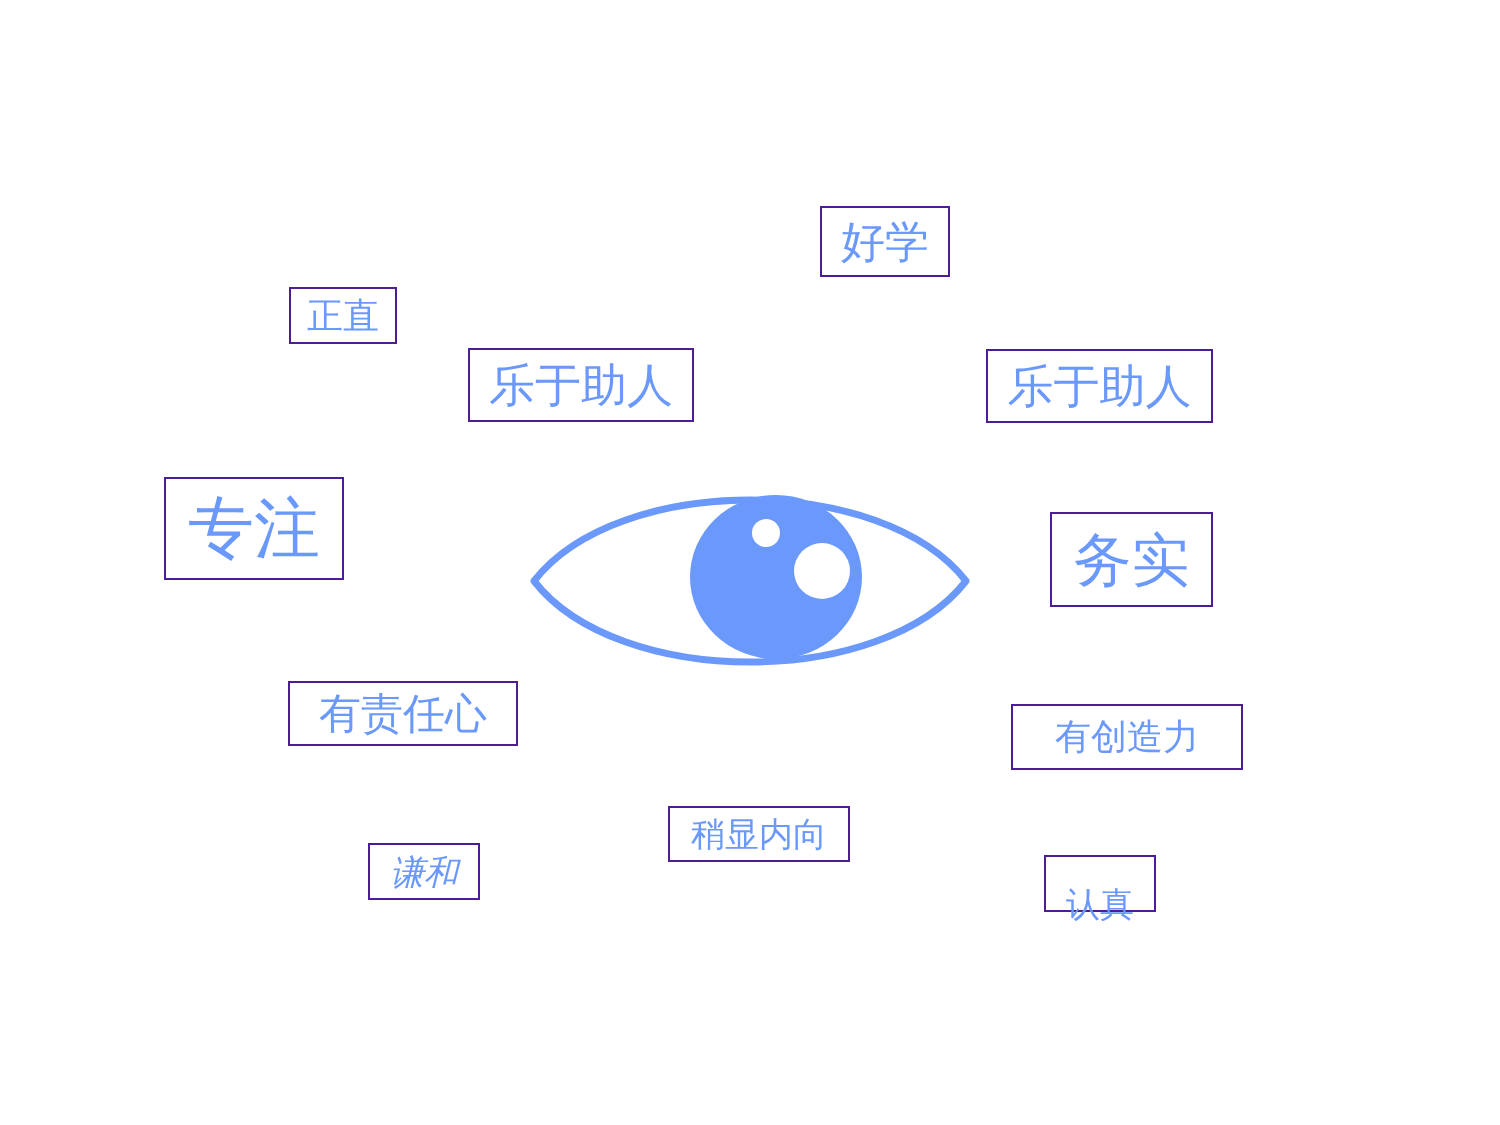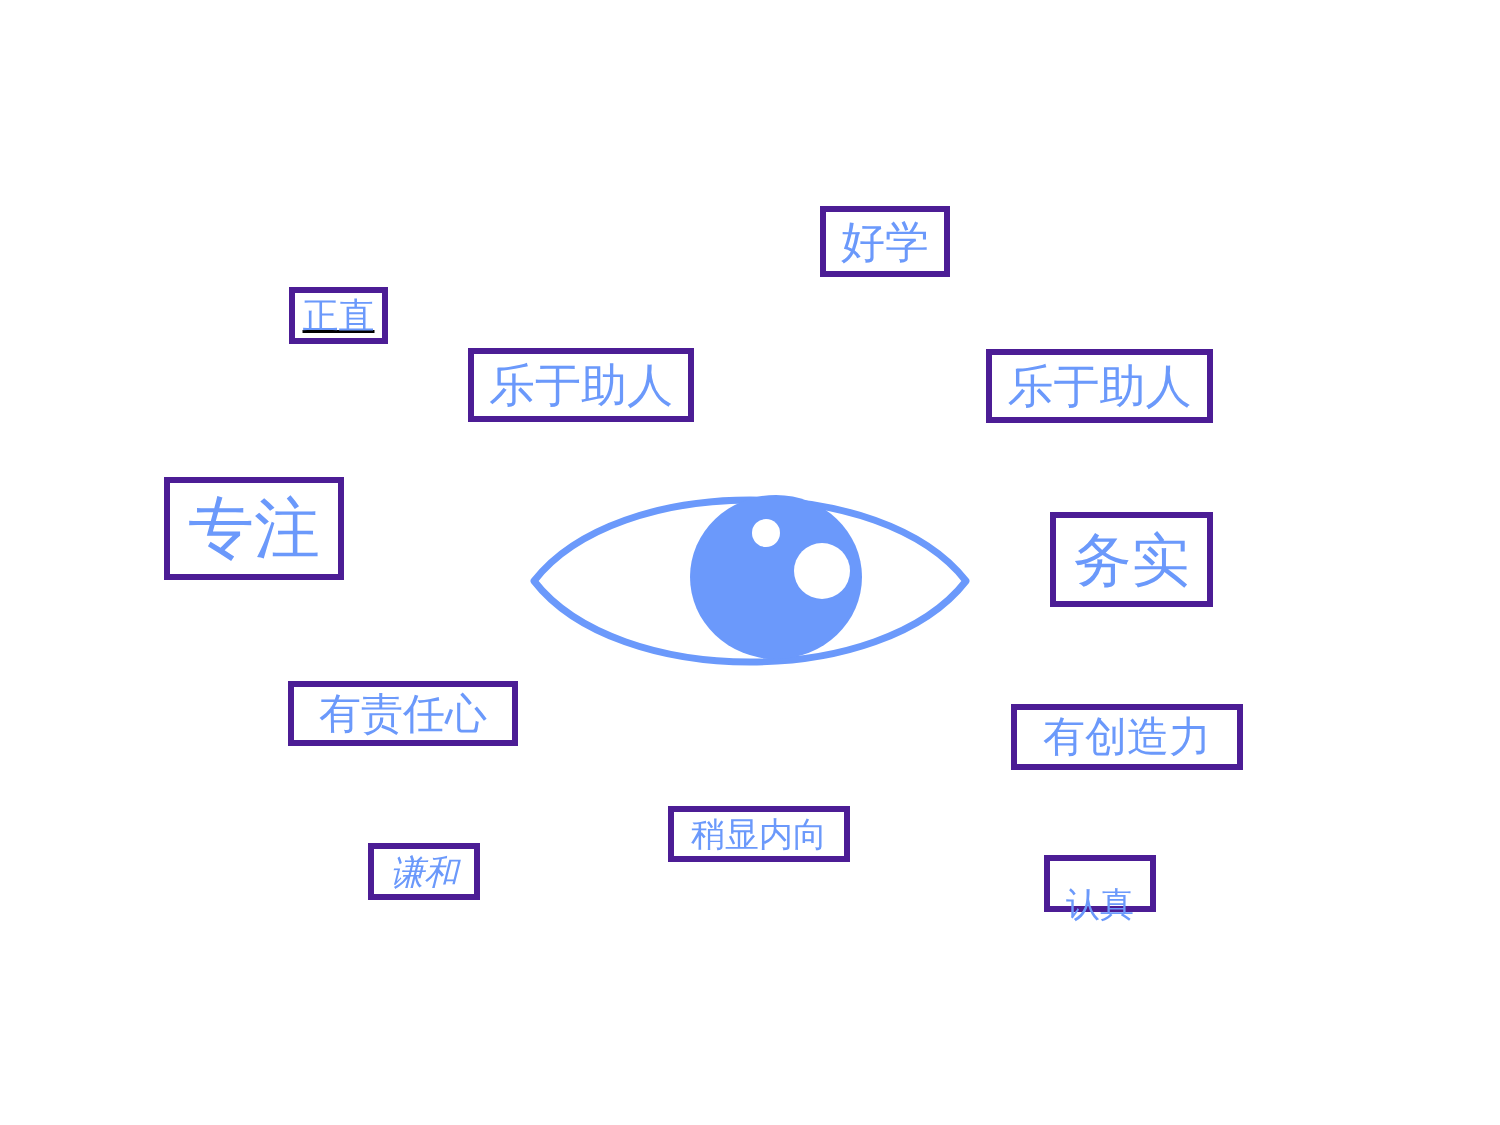--- a/index.html
+++ b/index.html
@@ -36,21 +36,21 @@
     line-height: 1;
     font-weight: 400;
     letter-spacing: 1px;
     white-space: nowrap;
     font-family: "DejaVu Sans", "Liberation Sans", sans-serif;
   }
   
   .trait-box {
     position: absolute;
     box-sizing: border-box;
-    border: 6px solid #4c1d95;
+    border: 2px solid #4c1d95;
     background: transparent;
     display: flex;
     align-items: center;
     justify-content: center;
   }
   .trait-label {
     color: #6b99fb;
     line-height: 1;
     white-space: nowrap;
     font-weight: 400;
@@ -81,40 +81,40 @@
       <circle cx="238" cy="78" r="14" fill="#ffffff"></circle>
 
       <circle cx="294" cy="116" r="28" fill="#ffffff"></circle>
     </svg>
   </div>
 
   <div id="trait-layer">
       <div class="trait-box" style="left: 820px; top: 206px; width: 130px; height: 71px;">
         <span class="trait-label" style="font-size: 44px;">好学</span>
       </div>
-      <div class="trait-box" style="left: 289px; top: 287px; width: 99px; height: 57px; text-decoration: underline;">
+      <div class="trait-box" style="left: 289px; top: 287px; width: 108px; height: 57px;">
         <span class="trait-label" style="font-size: 36px;">正直</span>
       </div>
       <div class="trait-box" style="left: 468px; top: 348px; width: 226px; height: 74px;">
         <span class="trait-label" style="font-size: 46px;">乐于助人</span>
       </div>
       <div class="trait-box" style="left: 986px; top: 349px; width: 227px; height: 74px;">
         <span class="trait-label" style="font-size: 46px;">乐于助人</span>
       </div>
       <div class="trait-box" style="left: 164px; top: 477px; width: 180px; height: 103px;">
         <span class="trait-label" style="font-size: 66px;">专注</span>
       </div>
       <div class="trait-box" style="left: 1050px; top: 512px; width: 163px; height: 95px;">
         <span class="trait-label" style="font-size: 58px;">务实</span>
       </div>
       <div class="trait-box" style="left: 288px; top: 681px; width: 230px; height: 65px;">
         <span class="trait-label" style="font-size: 42px;">有责任心</span>
       </div>
       <div class="trait-box" style="left: 1011px; top: 704px; width: 232px; height: 66px;">
-        <span class="trait-label" style="font-size: 42px; text-align: right;">有创造力</span>
+        <span class="trait-label" style="font-size: 36px; text-align: right;">有创造力</span>
       </div>
       <div class="trait-box" style="left: 668px; top: 806px; width: 182px; height: 56px;">
         <span class="trait-label" style="font-size: 34px;">稍显内向</span>
       </div>
       <div class="trait-box" style="left: 368px; top: 843px; width: 112px; height: 57px; font-style: italic;">
         <span class="trait-label" style="font-size: 34px;">谦和</span>
       </div>
       <div class="trait-box" style="left: 1044px; top: 855px; width: 112px; height: 57px;">
         <span class="trait-label" style="font-size: 34px; margin-top: 40px;">认真</span>
       </div>

